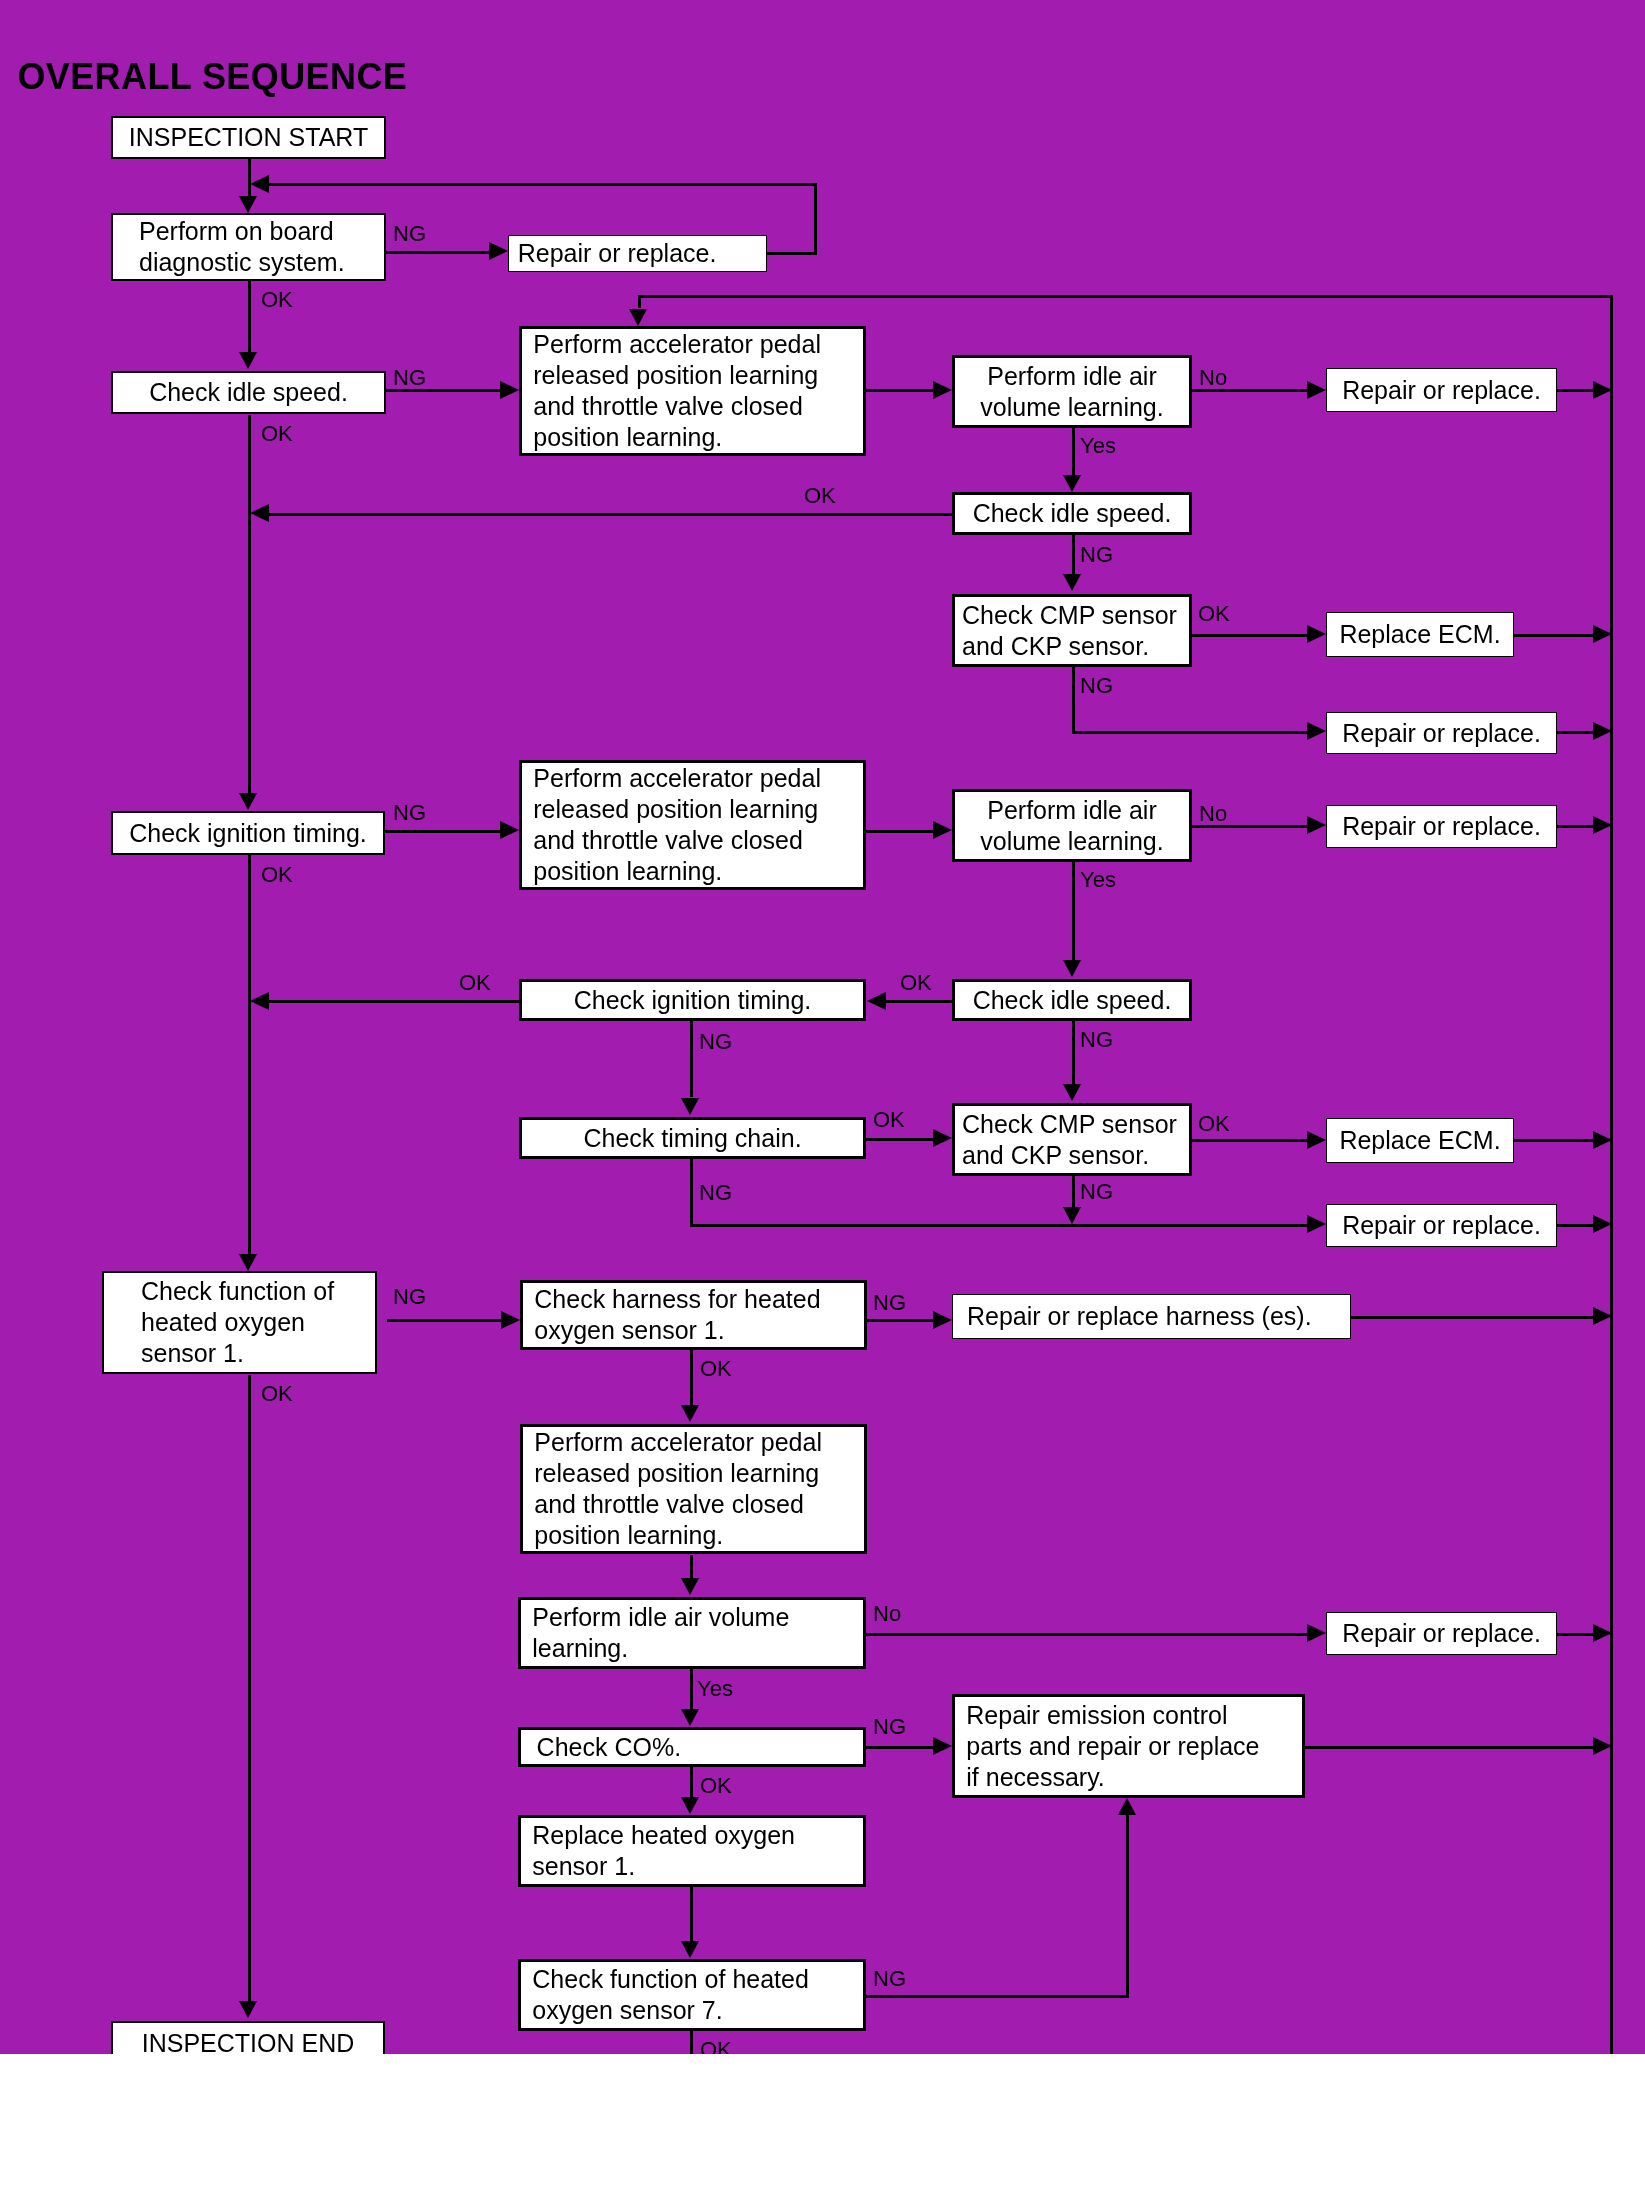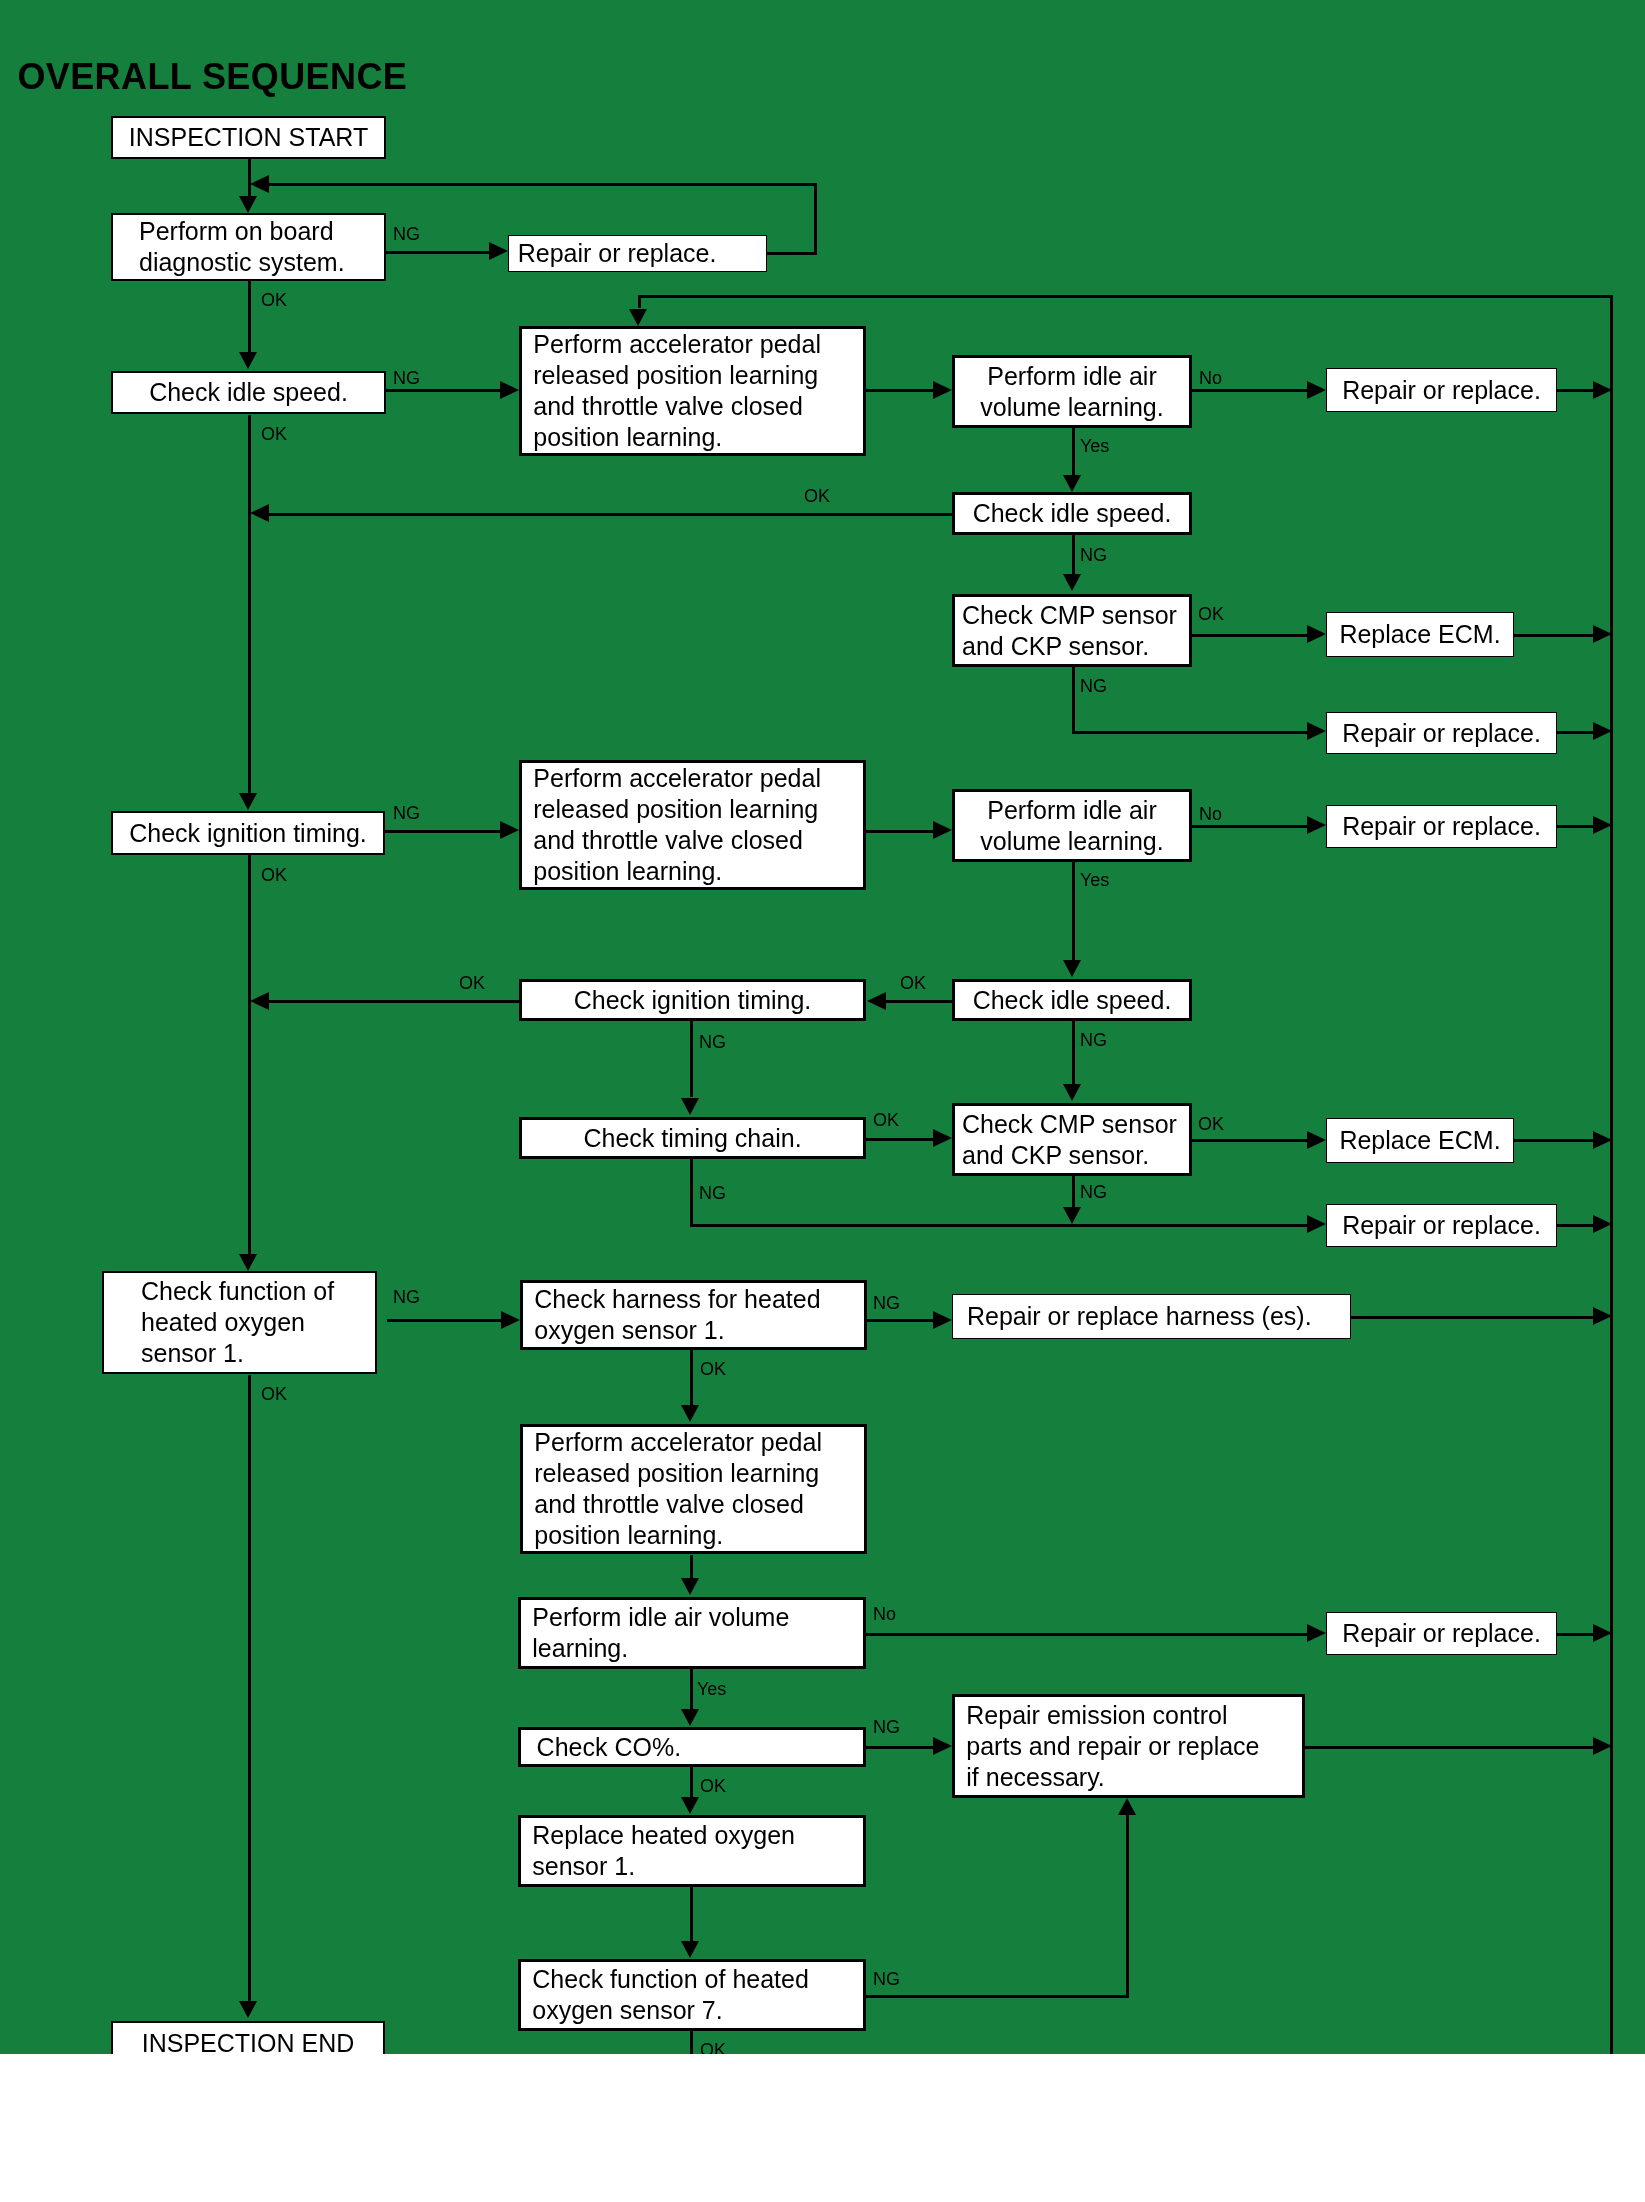--- a/index.html
+++ b/index.html
@@ -1,31 +1,31 @@
 <!DOCTYPE html>
 <html style="font-size:14px"><head>
 <meta charset="utf-8">
 <style>
   html,body{margin:0;padding:0;background:#fff;}
-  #page{position:relative;width:1645px;height:2054px;background:#15803d;
+  #page{position:relative;width:1645px;height:2054px;background:#a21caf;
         font-family:"Liberation Sans","DejaVu Sans",sans-serif;color:#000;overflow:hidden;}
   #title{position:absolute;left:17.4px;top:56px;font-size:36px;font-weight:bold;letter-spacing:0.4px;}
   #gcode{position:absolute;left:30px;top:2114px;font-size:22.6px;font-weight:600;}
   .box{position:absolute;box-sizing:border-box;border:2.6px solid #000;background:#fff;
        display:flex;align-items:center;justify-content:center;text-align:center;
        font-size:25px;line-height:31px;white-space:pre-line;}
   .left{justify-content:flex-start;text-align:left;}
   .b4{border-width:3.5px;}
   .b2{border-width:1.7px;}
   .ln{position:absolute;background:#000;}
   .ar{position:absolute;width:0;height:0;border-left:19px solid #000;border-top:9.6px solid transparent;border-bottom:9.6px solid transparent;}
   .al{position:absolute;width:0;height:0;border-right:19px solid #000;border-top:9.6px solid transparent;border-bottom:9.6px solid transparent;}
   .ad{position:absolute;width:0;height:0;border-top:17.4px solid #000;border-left:9.6px solid transparent;border-right:9.6px solid transparent;}
   .au{position:absolute;width:0;height:0;border-bottom:17.4px solid #000;border-left:9.6px solid transparent;border-right:9.6px solid transparent;}
-  .lbl{position:absolute;font-size:18px;line-height:26px;}
+  .lbl{position:absolute;font-size:22px;line-height:26px;}
 </style>
 </head>
 <body>
 
 <div id="page">
   <div id="title">OVERALL SEQUENCE</div>
 
   <div class="box" style="left:111px;top:116px;width:275px;height:43px;">INSPECTION START</div>
   <div class="box left" style="left:111px;top:213px;width:275px;height:68px;padding-left:26px;">Perform on board
 diagnostic system.</div>

